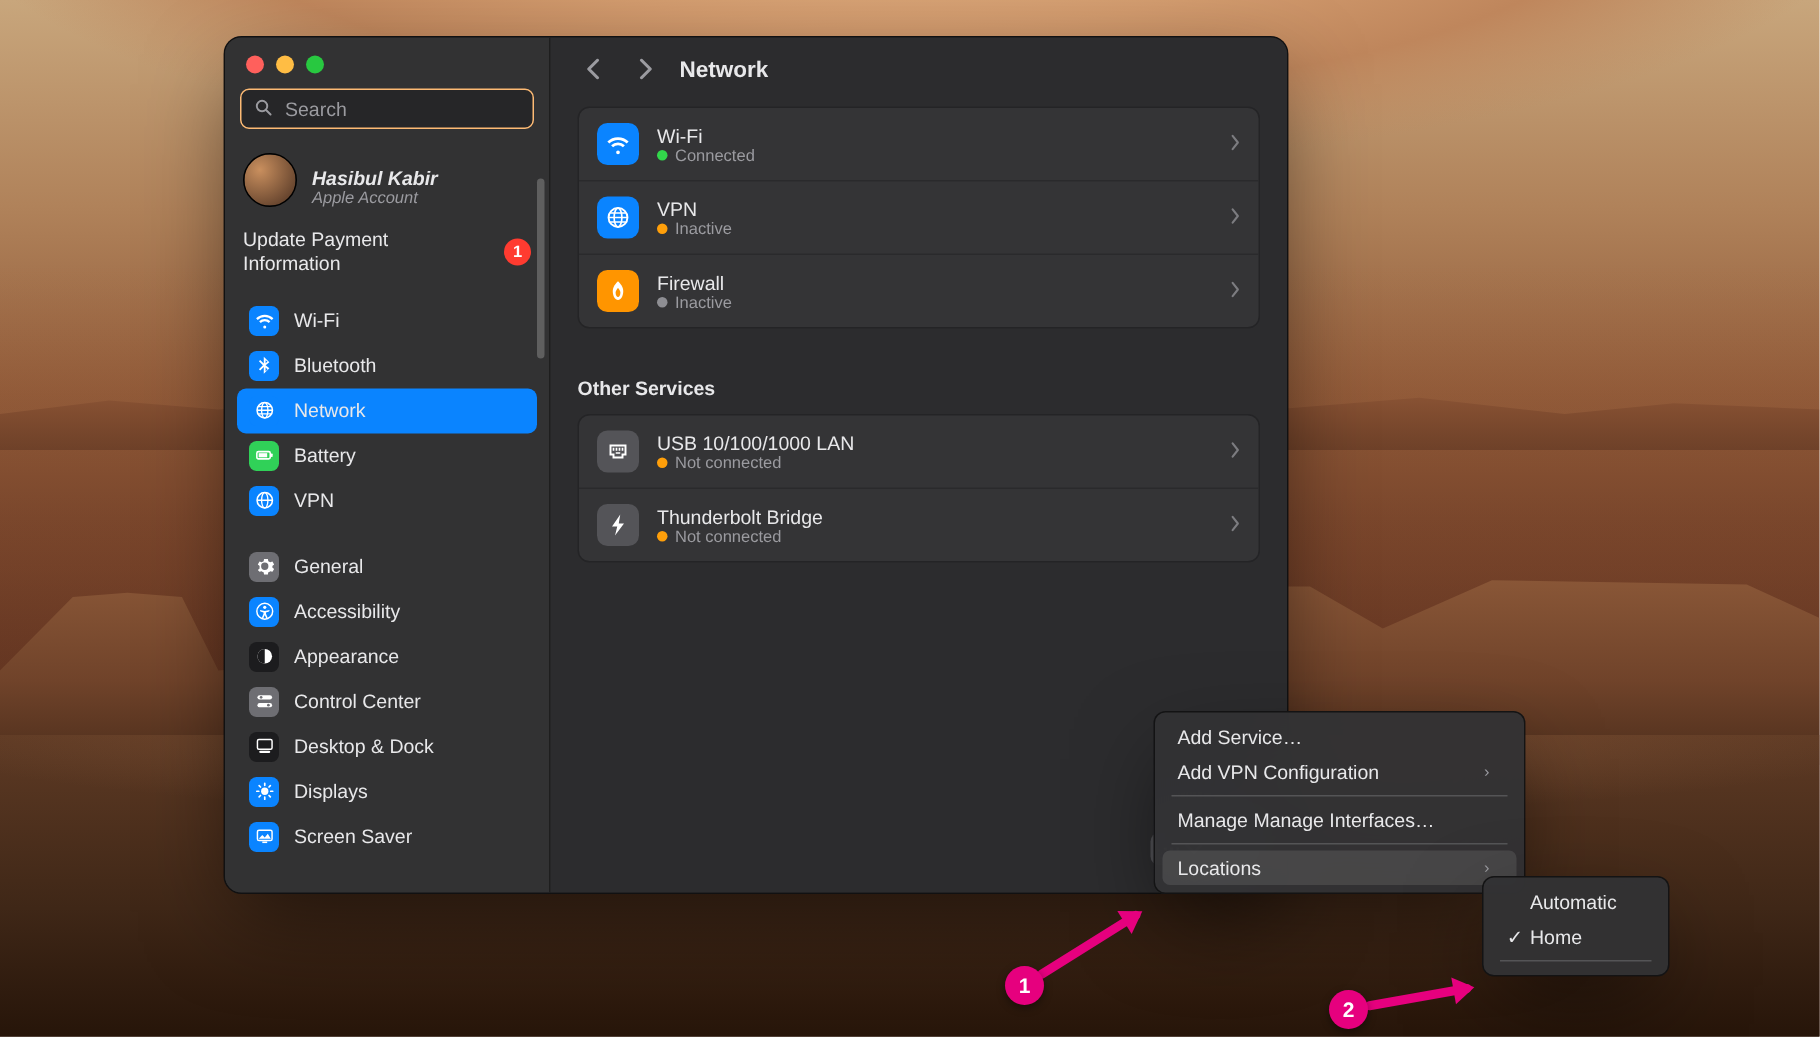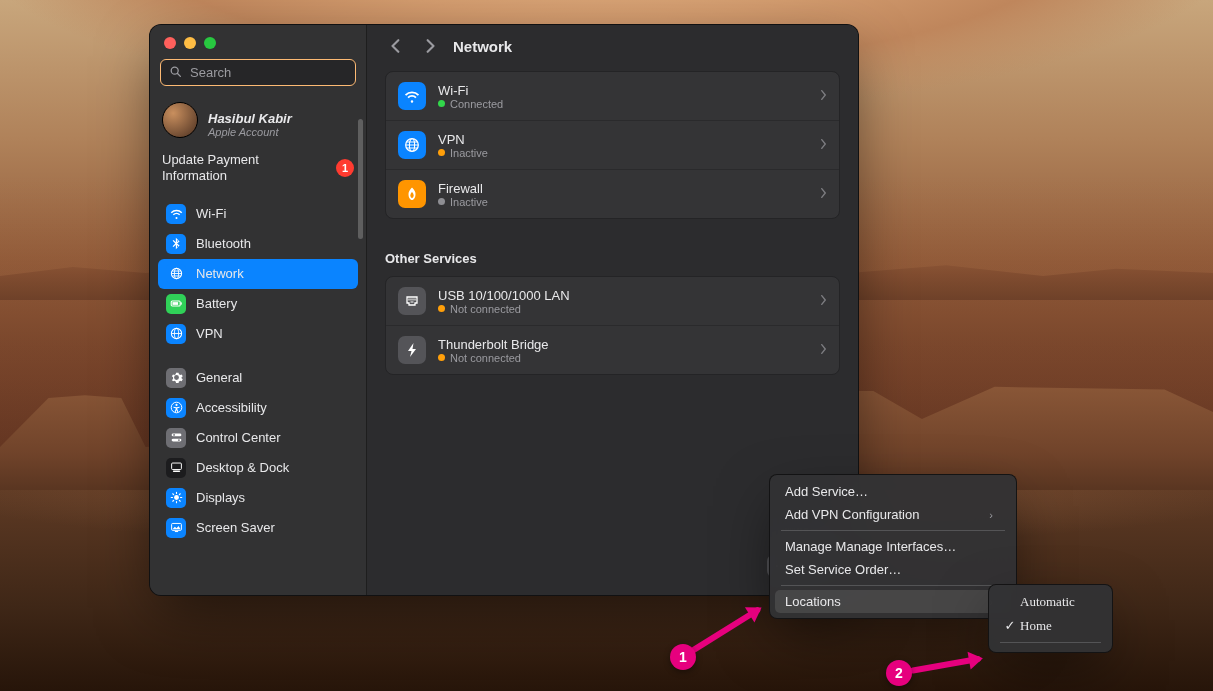--- a/index.html
+++ b/index.html
@@ -259,20 +259,29 @@
         </div>
         <div class="sideitem">
           <span class="sicon blue">
             <svg viewBox="0 0 16 16">
               <circle cx="8" cy="8" r="6.5" fill="none" stroke="#fff" stroke-width="1.2"></circle>
               <circle cx="8" cy="4.8" r="1.3" fill="#fff"></circle>
               <path d="M4 7l4 .8L12 7l-.4 1.3L9 9v1l1.4 3.3-1.2.5L8 11l-1.2 2.8-1.2-.5L7 10V9l-2.6-.7z" fill="#fff"></path>
             </svg>
           </span>
           <span>Accessibility</span>
+        </div>
+        <div class="sideitem">
+          <span class="sicon black">
+            <svg viewBox="0 0 16 16">
+              <circle cx="8" cy="8" r="6" fill="#fff"></circle>
+              <path d="M8 2a6 6 0 000 12z" fill="#1c1c1e"></path>
+            </svg>
+          </span>
+          <span>Appearance</span>
         </div>
         <div class="sideitem">
           <span class="sicon grey">
             <svg viewBox="0 0 16 16">
               <rect x="2" y="3" width="12" height="3.6" rx="1.8" fill="#fff"></rect>
               <rect x="2" y="9.4" width="12" height="3.6" rx="1.8" fill="#fff"></rect>
               <circle cx="5" cy="4.8" r="1.1" fill="#6e6e73"></circle>
               <circle cx="11" cy="11.2" r="1.1" fill="#6e6e73"></circle>
             </svg>
           </span>
@@ -456,35 +465,30 @@
         <span>Add VPN Configuration</span>
       </span>
       <span class="sub-arrow">›</span>
     </div>
     <div class="menu-sep"></div>
     <div class="menu-item">
       <span style="display: flex; align-items: center;">
         <span>Manage Manage Interfaces…</span>
       </span>
     </div>
-    <div class="menu-item">
-      <span style="display: flex; align-items: center;">
-        <span>Set Service Order…</span>
-      </span>
-    </div>
     <div class="menu-sep"></div>
     <div class="menu-item hl">
       <span style="display: flex; align-items: center;">
         <span>Locations</span>
       </span>
       <span class="sub-arrow">›</span>
     </div>
   </div>
 
-<div class="menu submenu" id="loc-submenu" style="left:988px;top:584px;width:114px;font-family:Liberation Serif, serif;">
+<div class="menu submenu" id="loc-submenu" style="left:988px;top:584px;width:114px;">
     <div class="menu-item">
       <span style="display: flex; align-items: center;">
         <span class="check"></span>
         <span>Automatic</span>
       </span>
     </div>
     <div class="menu-item">
       <span style="display: flex; align-items: center;">
         <span class="check">✓</span>
         <span>Home</span>

